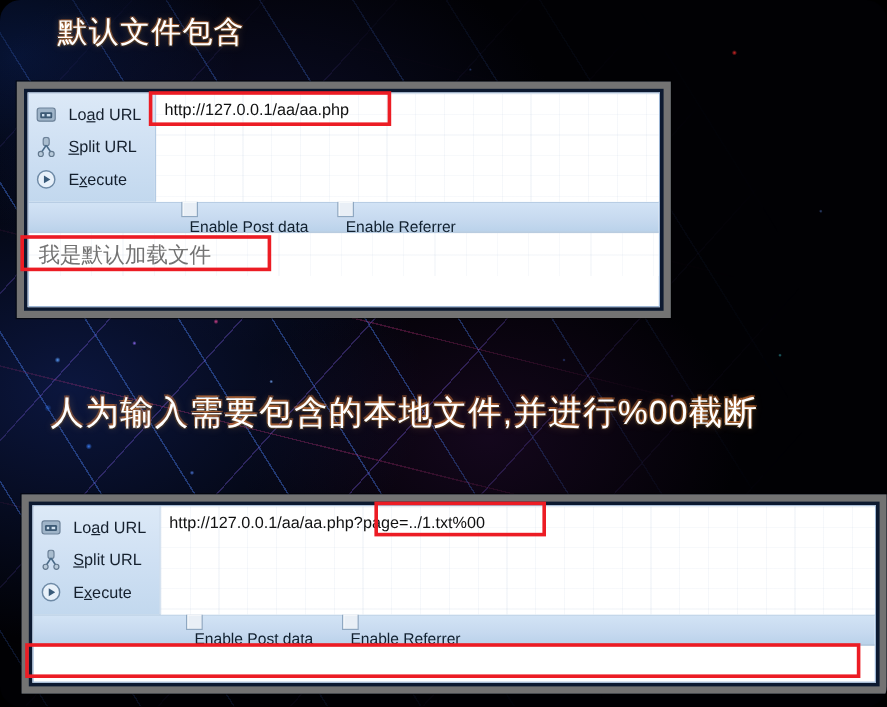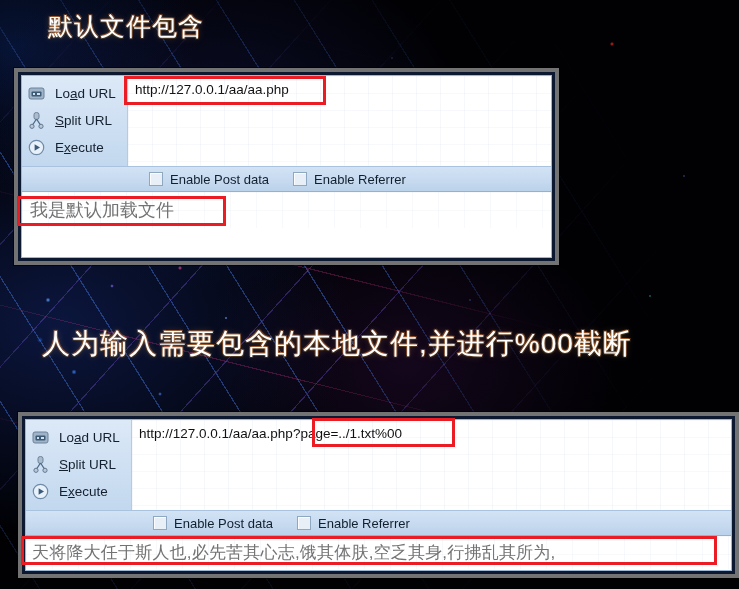--- a/index.html
+++ b/index.html
@@ -7,20 +7,21 @@
     padding: 0;
     background: #000;
   }
   #screen {
     position: relative;
     width: 739px;
     height: 589px;
     overflow: hidden;
     background: #010104;
     font-family: "Liberation Sans", "DejaVu Sans", sans-serif;
+    border-radius: 17px;
   }
 
   
   .bg-layer {
     position: absolute;
     inset: 0;
     pointer-events: none;
   }
   .bg-base {
     background:
@@ -94,21 +95,21 @@
        1px  1px 0 rgba(120,90,40,0.35),
        0 0 7px rgba(255,190,110,0.30);
   }
   #heading-1 { left: 48px; top: 10px; }
   #heading-2 { left: 42px; top: 325px; font-size: 28px; }
 
   
   .panel {
     position: absolute;
     background: #0c1930;
-    border: 4px solid #737373;
+    border: 6px solid #737373;
     box-shadow: 0 0 0 1px rgba(0,0,0,0.6);
     box-sizing: border-box;
     padding: 3px;
   }
   #panel-1 { left: 14px; top: 68px; width: 545px; height: 197px; }
   #panel-2 { left: 18px; top: 412px; width: 721px; height: 166px; }
 
   .panel-inner {
     position: relative;
     width: 100%;
@@ -194,20 +195,21 @@
     height: 26px;
     display: flex;
     align-items: center;
     padding-left: 127px;
     box-sizing: border-box;
   }
   .chk-wrap {
     display: flex;
     align-items: flex-start;
     margin-right: 24px;
+    flex-direction: column;
   }
   .chk-box {
     width: 12px;
     height: 12px;
     background: #e9eff6;
     border: 1px solid #8fa8c2;
     box-shadow: inset 1px 1px 0 rgba(255,255,255,0.8);
     flex: 0 0 12px;
   }
   .chk-label {
@@ -406,23 +408,20 @@
         <label class="chk-wrap">
           <span class="chk-box"></span>
           <span class="chk-label">Enable Post data</span>
         </label>
         <label class="chk-wrap">
           <span class="chk-box"></span>
           <span class="chk-label">Enable Referrer</span>
         </label>
       </div>
 
-      <div class="result-pane">
-        <div class="result-text" id="result-text-2">天将降大任于斯人也,必先苦其心志,饿其体肤,空乏其身,行拂乱其所为,</div>
-      </div>
 
     </div>
   </div>
 
   <div class="redbox" id="redbox-url-2"></div>
   <div class="redbox" id="redbox-result-2"></div>
 
 
 </div>
 

